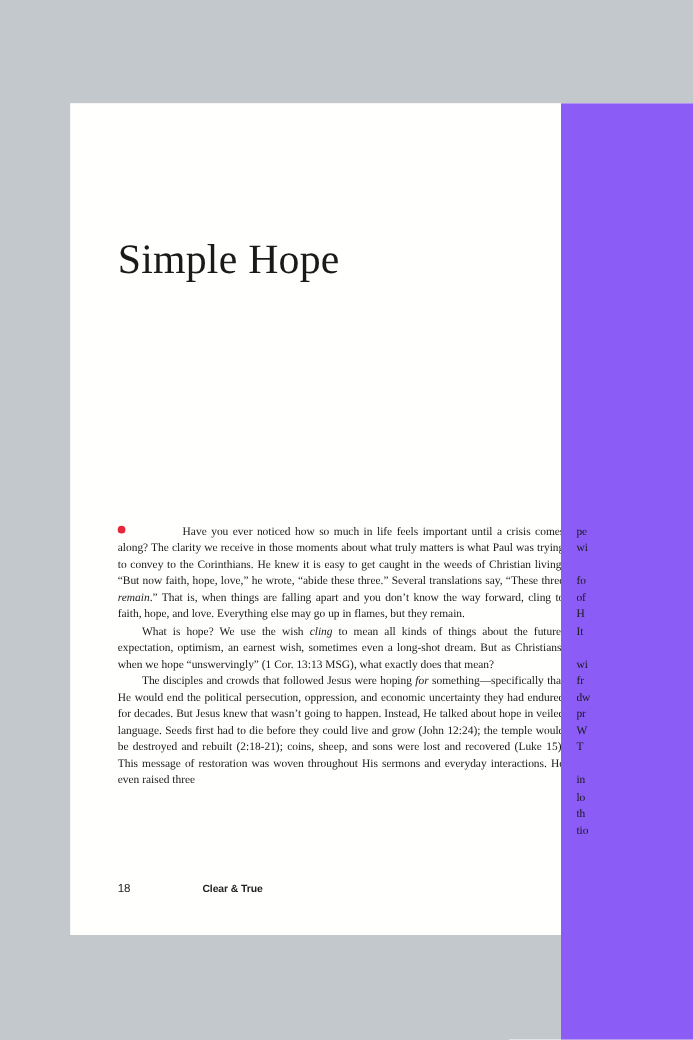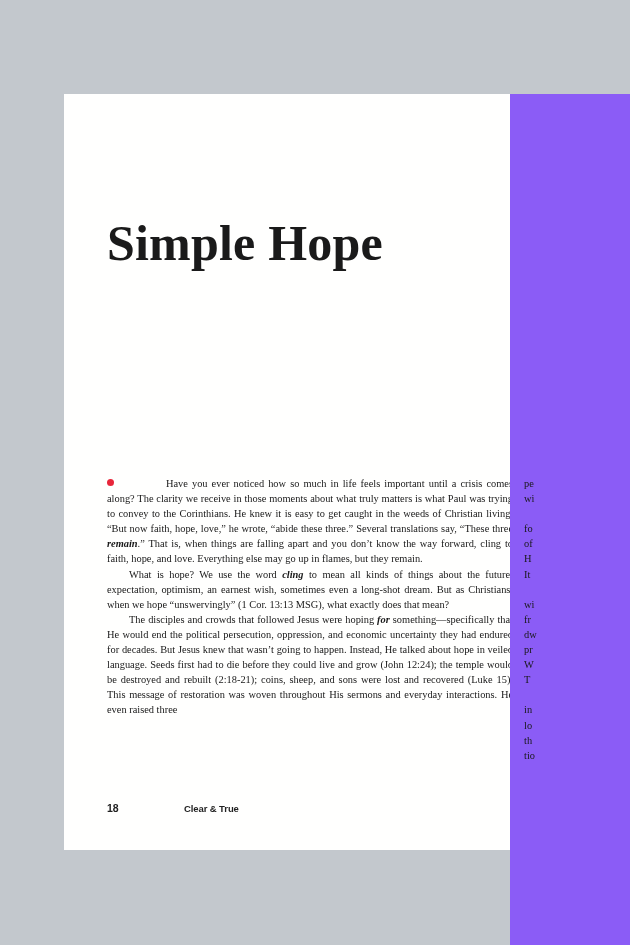--- a/index.html
+++ b/index.html
@@ -46,23 +46,23 @@
     box-sizing: border-box;
     overflow: hidden;
   }
 
   
   .chapter-title {
     position: absolute;
     left: 43px;
     top: 122px;
     font-family: "Liberation Serif", serif;
-    font-size: 50px;
+    font-size: 38px;
     line-height: 1.1;
-    font-weight: 700;
+    font-weight: 400;
     color: #1a1a1a;
     letter-spacing: 0.2px;
     white-space: nowrap;
   }
 
   
   .body-col {
     position: absolute;
     left: 43px;
     top: 382px;
@@ -89,36 +89,35 @@
   .bullet {
     display: inline-block;
     width: 7px;
     height: 7px;
     border-radius: 50%;
     background: #e8263a;
     vertical-align: 1px;
   }
   .body-col em {
     font-style: italic;
-    font-weight: bold;
   }
 
   
   .footer {
     position: absolute;
     left: 43px;
     bottom: 36px;
     width: 406px;
     display: flex;
     align-items: baseline;
   }
   .folio {
     font-family: "Liberation Sans", sans-serif;
     font-size: 10.5px;
-    font-weight: 700;
+    font-weight: 400;
     color: #222222;
     width: 77px;
     flex: 0 0 auto;
   }
   .running-head {
     font-family: "Liberation Sans", sans-serif;
     font-size: 9.5px;
     font-weight: 700;
     color: #222222;
     letter-spacing: -0.1px;
@@ -156,21 +155,21 @@
   <div class="page-left">
 
     <div class="chapter-title">Simple Hope</div>
 
     <div class="body-col">
 
       <p class="first">
         <span class="bullet"></span><span class="lead-space"></span><span>Have you ever noticed how so much in life feels important until a crisis comes along? The clarity we receive in those moments about what truly matters is what Paul was trying to convey to the Corinthians. He knew it is easy to get caught in the weeds of Christian living. “But now faith, hope, love,” he wrote, “abide these three.” Several translations say, “These three </span><em>remain</em><span>.” That is, when things are falling apart and you don’t know the way forward, cling to faith, hope, and love. Everything else may go up in flames, but they remain.</span>
       </p>
 
-      <p><span>What is hope? We use the word </span><em>cling</em><span> to mean all kinds of things about the future: expectation, optimism, an earnest wish, sometimes even a long-shot dream. But as Christians, when we hope “unswervingly” (1 Cor. 13:13 MSG), what exactly does that mean?</span></p>
+      <p><span>What is hope? We use the wish </span><em>cling</em><span> to mean all kinds of things about the future: expectation, optimism, an earnest wish, sometimes even a long-shot dream. But as Christians, when we hope “unswervingly” (1 Cor. 13:13 MSG), what exactly does that mean?</span></p>
 
       <p><span>The disciples and crowds that followed Jesus were hoping </span><em>for</em><span> something—specifically that He would end the political persecution, oppression, and economic uncertainty they had endured for decades. But Jesus knew that wasn’t going to happen. Instead, He talked about hope in veiled language. Seeds first had to die before they could live and grow (John 12:24); the temple would be destroyed and rebuilt (2:18-21); coins, sheep, and sons were lost and recovered (Luke 15). This message of restoration was woven throughout His sermons and everyday interactions. He even raised three</span></p>
 
     </div>
 
     <div class="footer">
       <span class="folio">18</span>
       <span class="running-head">Clear &amp; True</span>
     </div>
 

